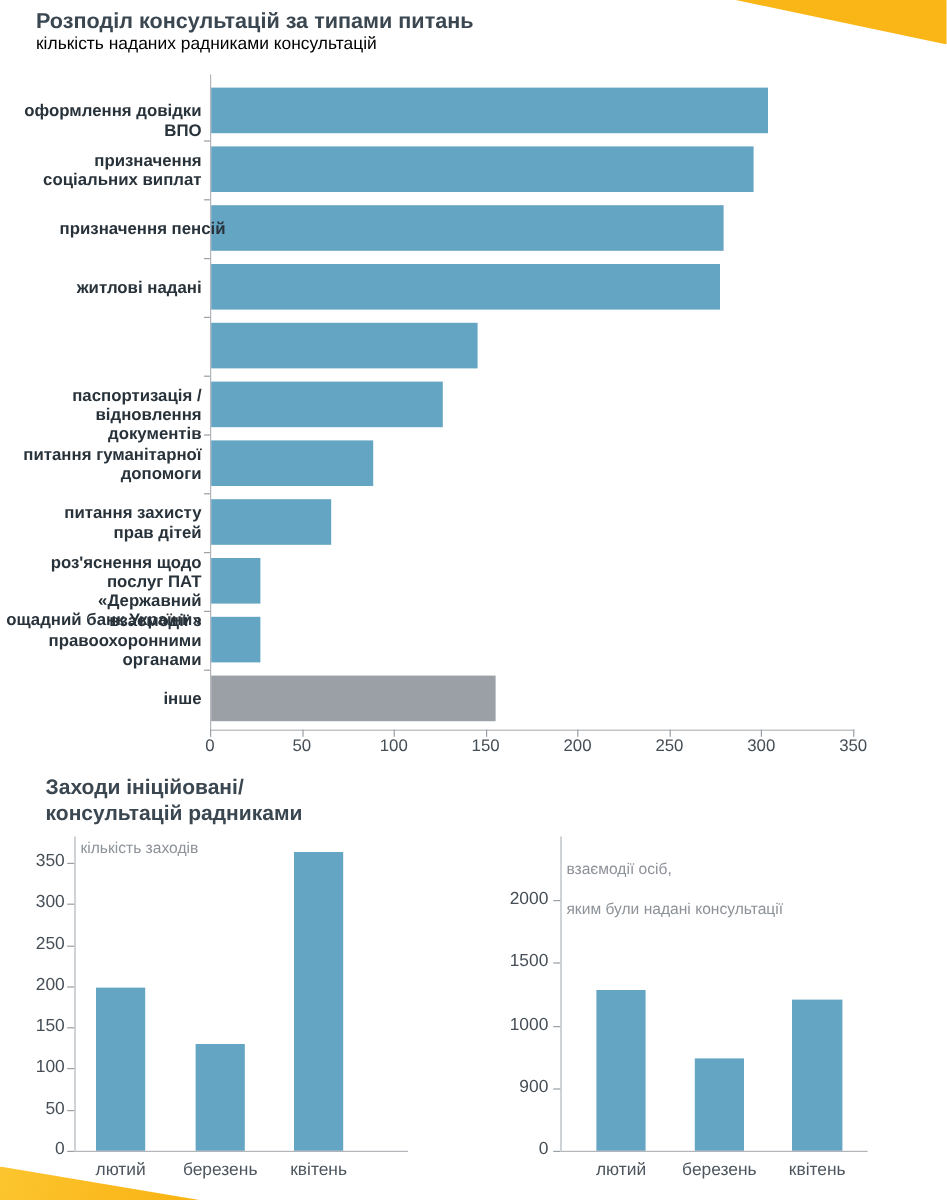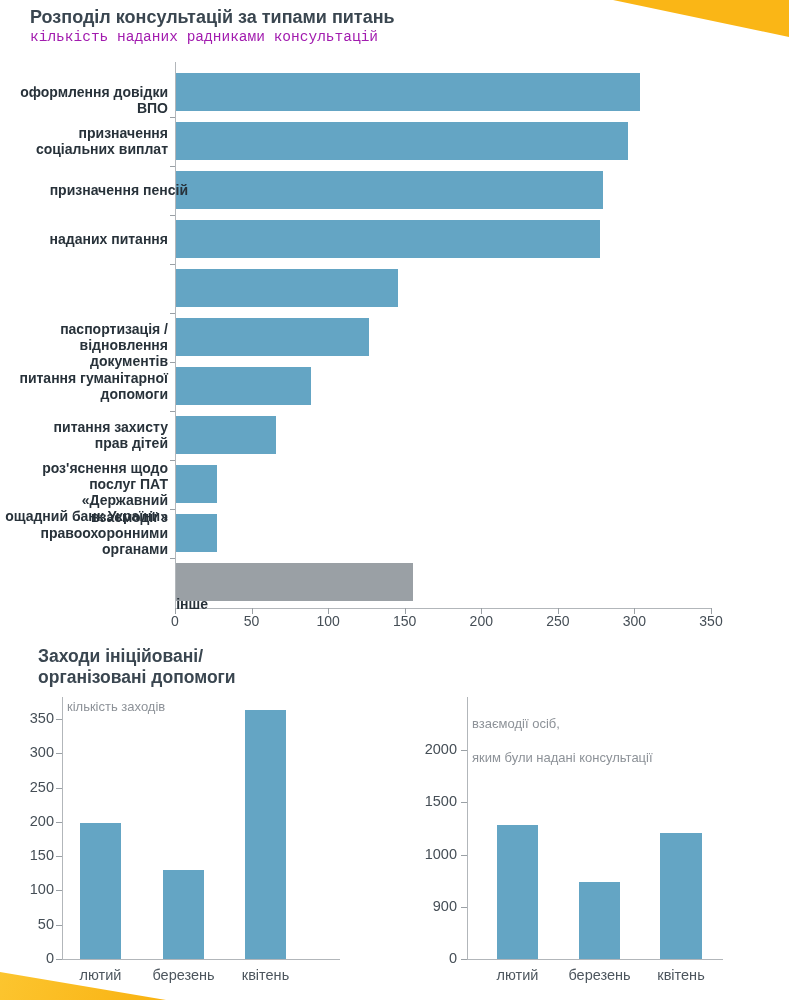--- a/index.html
+++ b/index.html
@@ -9,21 +9,21 @@
 
   
   .corner-tr{position:absolute;left:613px;top:0;width:176px;height:37px;background:#fab616;
              clip-path:polygon(0 0,100% 0,100% 100%);}
   .corner-bl{position:absolute;left:0;top:972px;width:166px;height:28px;
              background:linear-gradient(110deg,#fcc52f,#f9b211);
              clip-path:polygon(0 0,100% 100%,0 100%);}
 
   
   .main-title{position:absolute;left:30px;top:7px;font-size:18px;font-weight:700;color:#3a4650;}
-  .main-subtitle{position:absolute;left:30px;top:29px;font-size:14.5px;color:#a21caf;font-family:Liberation Mono, monospace;}
+  .main-subtitle{position:absolute;left:30px;top:29px;font-size:14.5px;color:#000000;}
   .sub-chart-title{position:absolute;font-size:17.5px;font-weight:700;color:#3a4650;line-height:21px;}
   .sub-chart-subtitle{position:absolute;font-size:13px;color:#8d9298;line-height:17px;white-space:pre-line;}
   #chart-r-title{text-align:center;width:360px;}
 
   
   .hplot{position:absolute;left:175px;top:62px;width:536px;height:546px;
          border-left:1px solid #b2b6ba;border-bottom:1px solid #b2b6ba;}
   .hbar{position:absolute;height:38px;background:#64a5c4;}
   .cat-label{position:absolute;left:0;width:168px;text-align:right;font-size:14px;font-weight:700;
              color:#28323a;line-height:16px;white-space:pre-line;}
@@ -45,21 +45,21 @@
 
   <div class="corner-tr"></div>
   <div class="corner-bl"></div>
 
   <div class="main-title">Розподіл консультацій за типами питань</div>
   <div class="main-subtitle">кількість наданих радниками консультацій</div>
   <div class="hplot"></div>
 
   <div class="sub-chart-title" style="left:38px;top:646px;">
     <span>Заходи ініційовані/</span><br>
-    <span>організовані допомоги</span>
+    <span>консультацій радниками</span>
   </div>
   <div class="sub-chart-subtitle" style="left:67px;top:698px;">кількість заходів</div>
 
   <div class="sub-chart-title" id="chart-r-title" style="left:429px;top:648px;">
     <br>
   </div>
   <div class="sub-chart-subtitle" style="left:472px;top:698px;">
     <span>взаємодії осіб,</span><br>
     <span>яким були надані консультації</span>
   </div>
@@ -72,34 +72,34 @@
     <div class="hbar" style="left: 176px; top: 318px; width: 193px; background: rgb(100, 165, 196);"></div>
     <div class="hbar" style="left: 176px; top: 367px; width: 135px; background: rgb(100, 165, 196);"></div>
     <div class="hbar" style="left: 176px; top: 416px; width: 100px; background: rgb(100, 165, 196);"></div>
     <div class="hbar" style="left: 176px; top: 465px; width: 41px; background: rgb(100, 165, 196);"></div>
     <div class="hbar" style="left: 176px; top: 514px; width: 41px; background: rgb(100, 165, 196);"></div>
     <div class="hbar" style="left: 176px; top: 563px; width: 237px; background: rgb(154, 160, 165);"></div>
     <div class="cat-label" style="top: 84px;">оформлення довідки ВПО</div>
     <div class="cat-label" style="top: 125px;">призначення
 соціальних виплат</div>
     <div class="cat-label" style="top: 182px; padding-left: 20px;">призначення пенсій</div>
-    <div class="cat-label" style="top: 231px;">наданих питання</div>
+    <div class="cat-label" style="top: 231px;">житлові надані</div>
     <div class="cat-label" style="top: 321px;">паспортизація /
 відновлення документів</div>
     <div class="cat-label" style="top: 370px;">питання гуманітарної
 допомоги</div>
     <div class="cat-label" style="top: 419px;">питання захисту
 прав дітей</div>
     <div class="cat-label" style="top: 460px;">роз'яснення щодо
 послуг ПАТ «Державний
 ощадний банк України»</div>
     <div class="cat-label" style="top: 509px;">взаємодії з
 правоохоронними
 органами</div>
-    <div class="cat-label" style="top: 596px; padding-left: 40px;">інше</div>
+    <div class="cat-label" style="top: 574px;">інше</div>
     <div class="vtick" style="left: 175px; top: 608px;"></div>
     <div class="xtick-label" style="left: 155px; top: 613px;">0</div>
     <div class="vtick" style="left: 251.571px; top: 608px;"></div>
     <div class="xtick-label" style="left: 231.571px; top: 613px;">50</div>
     <div class="vtick" style="left: 328.143px; top: 608px;"></div>
     <div class="xtick-label" style="left: 308.143px; top: 613px;">100</div>
     <div class="vtick" style="left: 404.714px; top: 608px;"></div>
     <div class="xtick-label" style="left: 384.714px; top: 613px;">150</div>
     <div class="vtick" style="left: 481.286px; top: 608px;"></div>
     <div class="xtick-label" style="left: 461.286px; top: 613px;">200</div>

